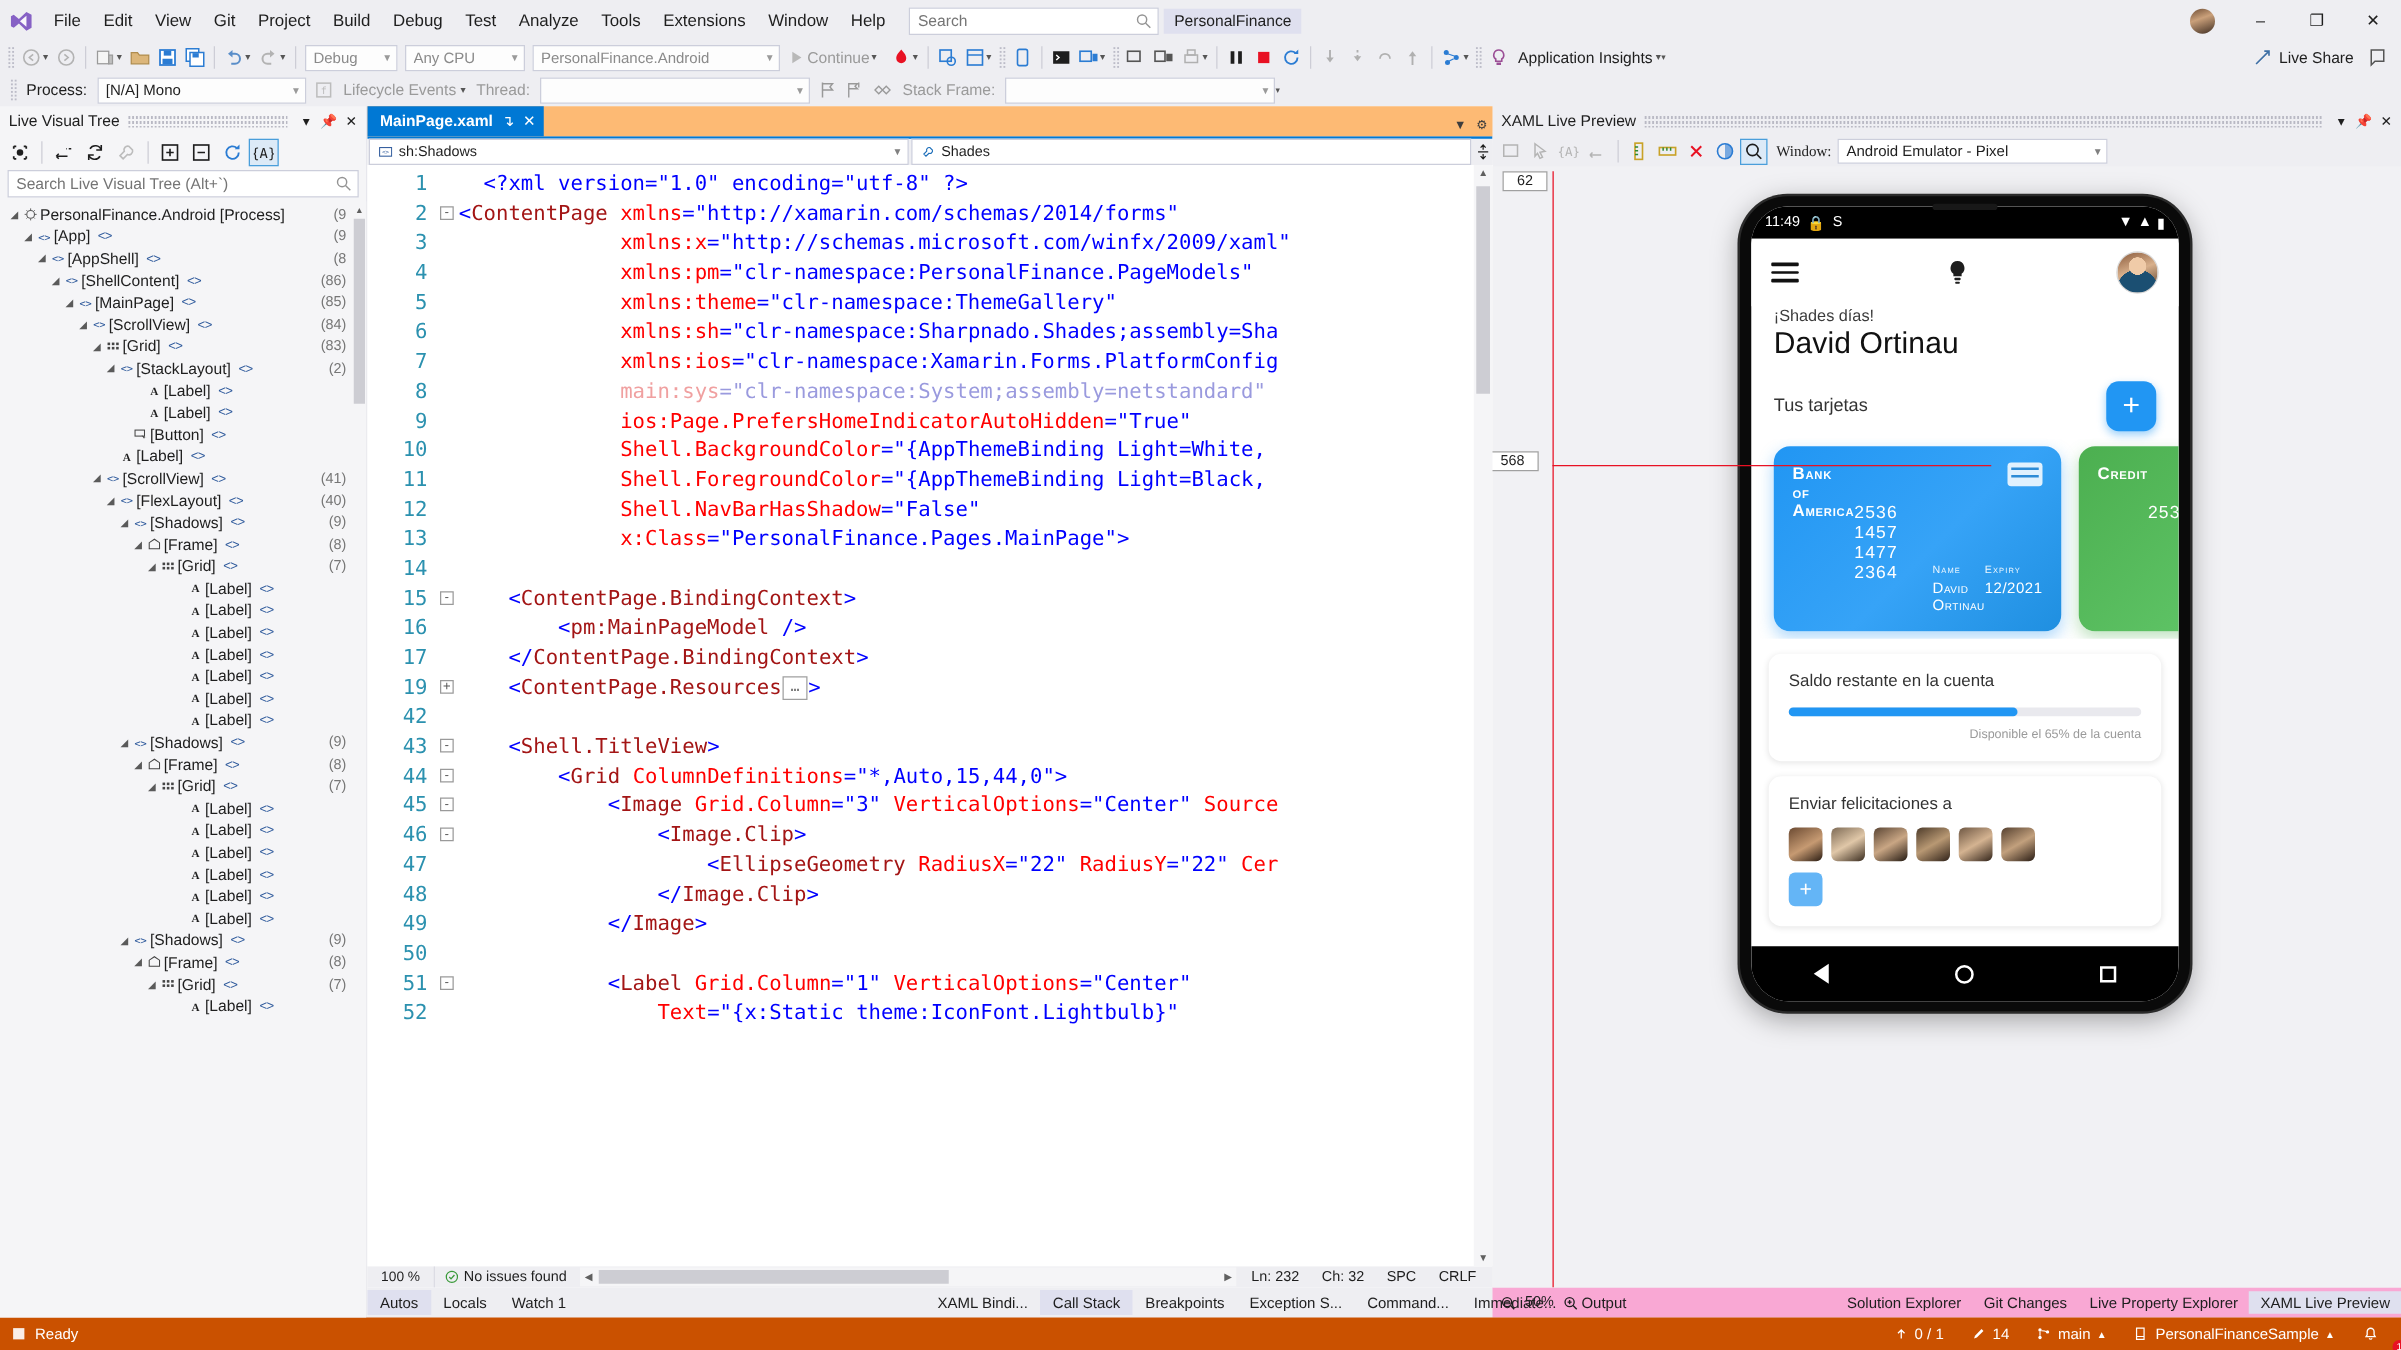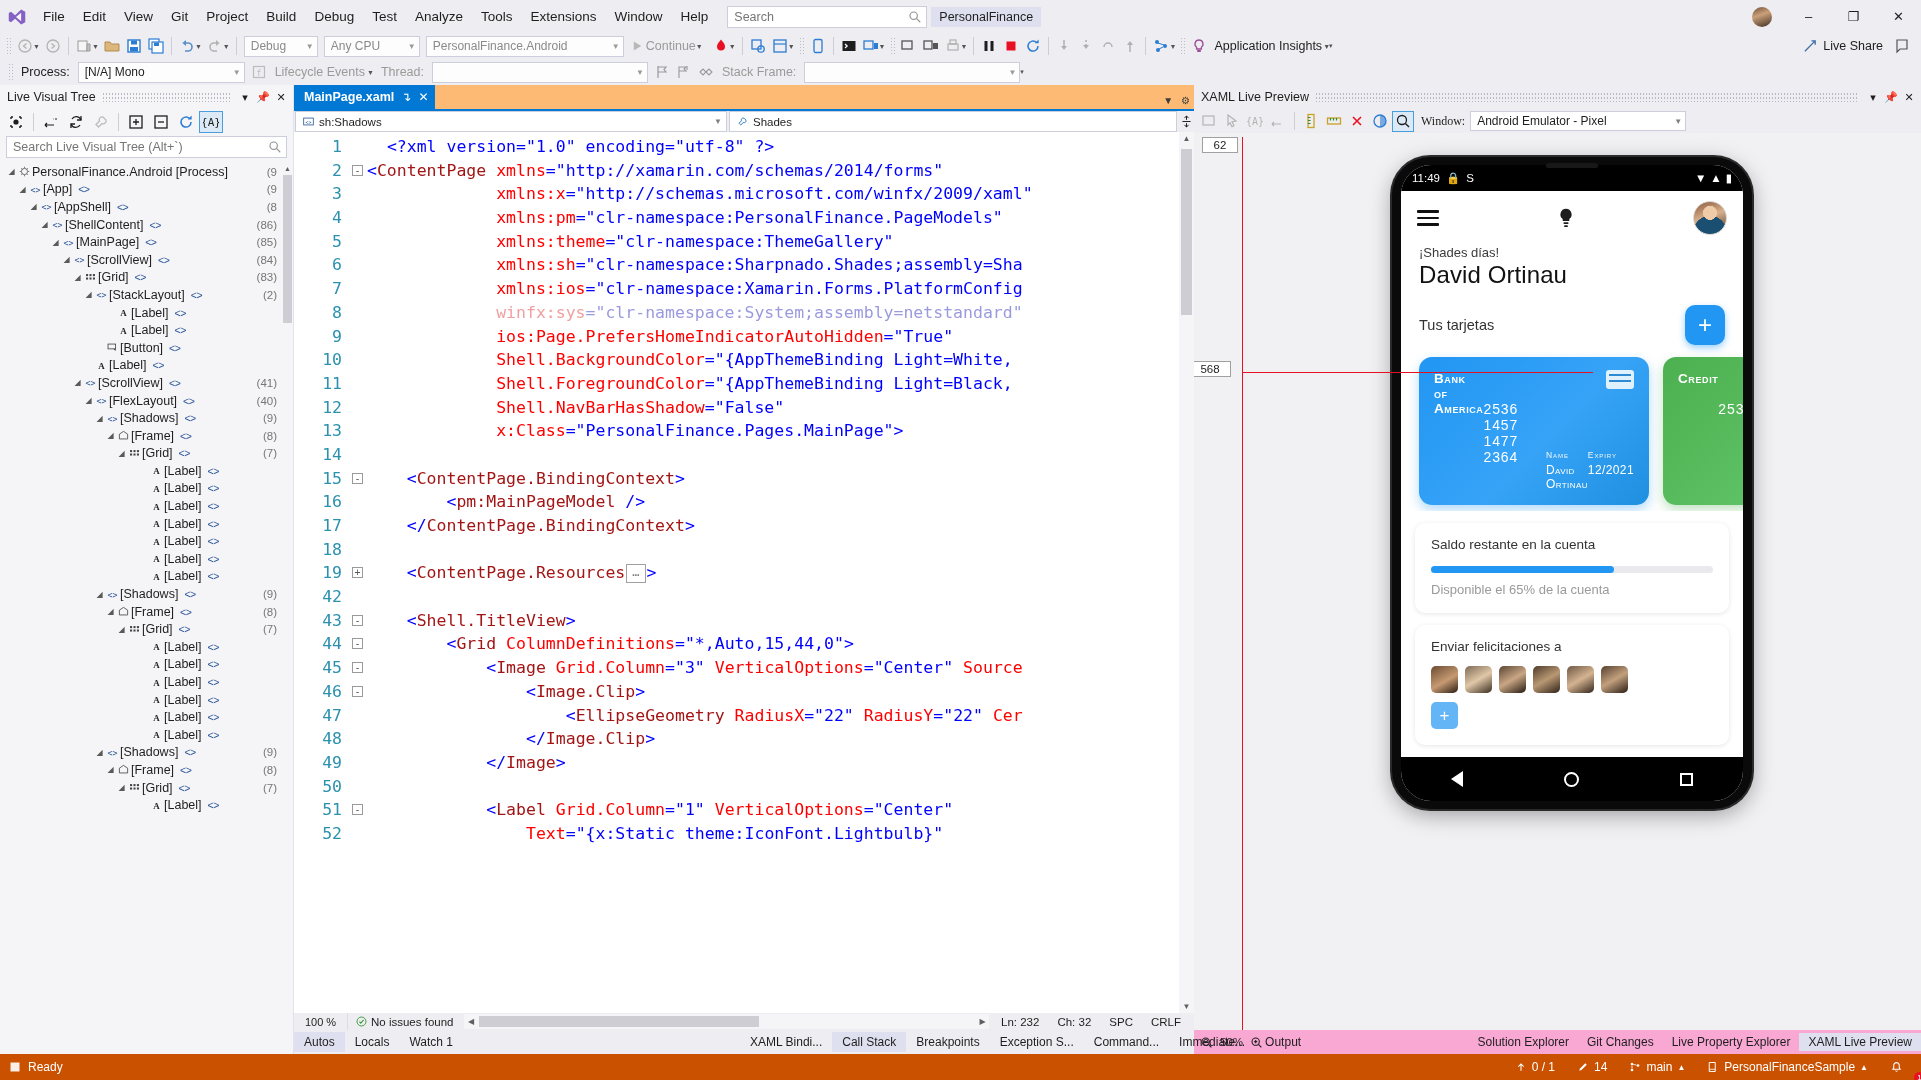--- a/index.html
+++ b/index.html
@@ -181,21 +181,21 @@
   .card-num { font-size:14px; margin-top:30px; letter-spacing:.9px;}
   .card-foot { margin-top:auto; display:flex; }
   .cf-lbl { font-size:8.5px; letter-spacing:.9px; opacity:.92; font-variant:small-caps; }
   .cf-val { font-size:12px; font-variant:small-caps; letter-spacing:.4px; margin-top:3px;}
   .cf-right { margin-left:auto; text-align:left;}
   .balance-box { margin:12px 14px 0 14px; background:#fff; border-radius:10px; padding:14px 16px 16px 16px;
                  box-shadow:0 1px 5px rgba(0,0,0,.10);}
   .balance-title { font-size:13.5px; color:#333; margin-bottom:14px;}
   .bar-track { height:7px; border-radius:4px; background:#e9e9ee; position:relative; }
   .bar-fill { position:absolute;left:0;top:0;bottom:0;border-radius:4px;background:#2196f3; }
-  .bar-cap { font-size:13px; color:#9a9a9a; margin-top:9px;}
+  .bar-cap { font-size:10px; color:#9a9a9a; text-align:right; margin-top:9px;}
   .send-box { margin:12px 14px 0 14px; background:#fff; border-radius:10px; padding:14px 16px 16px 16px;
               box-shadow:0 1px 5px rgba(0,0,0,.10);}
   .send-title { font-size:13.5px; color:#333; margin-bottom:12px;}
   .faces { display:flex; gap:7px; }
   .face { width:27px;height:27px;border-radius:5px; }
   .f1 { background:linear-gradient(150deg,#6b4a32,#c69a72 55%,#2b1d13);}
   .f2 { background:linear-gradient(150deg,#7d6a55,#e0c7a8 50%,#3a2c1f);}
   .f3 { background:linear-gradient(150deg,#5a4534,#c9a684 50%,#241a12);}
   .f4 { background:linear-gradient(150deg,#4d3b2a,#b89873 50%,#2f2118);}
   .f5 { background:linear-gradient(150deg,#6e5743,#d4b391 50%,#32241a);}
@@ -1057,31 +1057,30 @@
 
       <div class="code-wrap">
         <div class="code" id="code-root" style="flex:1; position:relative; padding-top:3px;">
             <div class="cline"><div class="gutter-num">1</div><div class="gutter-fold"></div><div class="ctext"><span class="k-txt">  </span><span class="k-punct">&lt;?xml version="1.0" encoding="utf-8" ?&gt;</span></div></div>
             <div class="cline"><div class="gutter-num">2</div><div class="gutter-fold"><span class="fold-sign" style="top: 6px;">-</span></div><div class="ctext"><span class="k-punct">&lt;</span><span class="k-tag">ContentPage</span><span class="k-txt"> </span><span class="k-attr">xmlns</span><span class="k-val">="http://xamarin.com/schemas/2014/forms"</span></div></div>
             <div class="cline"><div class="gutter-num">3</div><div class="gutter-fold"></div><div class="ctext"><span class="k-txt">             </span><span class="k-attr">xmlns:x</span><span class="k-val">="http://schemas.microsoft.com/winfx/2009/xaml"</span></div></div>
             <div class="cline"><div class="gutter-num">4</div><div class="gutter-fold"></div><div class="ctext"><span class="k-txt">             </span><span class="k-attr">xmlns:pm</span><span class="k-val">="clr-namespace:PersonalFinance.PageModels"</span></div></div>
             <div class="cline"><div class="gutter-num">5</div><div class="gutter-fold"></div><div class="ctext"><span class="k-txt">             </span><span class="k-attr">xmlns:theme</span><span class="k-val">="clr-namespace:ThemeGallery"</span></div></div>
             <div class="cline"><div class="gutter-num">6</div><div class="gutter-fold"></div><div class="ctext"><span class="k-txt">             </span><span class="k-attr">xmlns:sh</span><span class="k-val">="clr-namespace:Sharpnado.Shades;assembly=Sha</span></div></div>
             <div class="cline"><div class="gutter-num">7</div><div class="gutter-fold"></div><div class="ctext"><span class="k-txt">             </span><span class="k-attr">xmlns:ios</span><span class="k-val">="clr-namespace:Xamarin.Forms.PlatformConfig</span></div></div>
-            <div class="cline"><div class="gutter-num">8</div><div class="gutter-fold"></div><div class="ctext"><span class="k-txt">             </span><span class="k-dim-attr">winfx:sys</span><span class="k-dim-val">="clr-namespace:System;assembly=netstandard"</span></div></div>
+            <div class="cline"><div class="gutter-num">8</div><div class="gutter-fold"></div><div class="ctext"><span class="k-txt">             </span><span class="k-dim-attr">main:sys</span><span class="k-dim-val">="clr-namespace:System;assembly=netstandard"</span></div></div>
             <div class="cline"><div class="gutter-num">9</div><div class="gutter-fold"></div><div class="ctext"><span class="k-txt">             </span><span class="k-attr">ios:Page.PrefersHomeIndicatorAutoHidden</span><span class="k-val">="True"</span></div></div>
             <div class="cline"><div class="gutter-num">10</div><div class="gutter-fold"></div><div class="ctext"><span class="k-txt">             </span><span class="k-attr">Shell.BackgroundColor</span><span class="k-val">="{AppThemeBinding Light=White,</span></div></div>
             <div class="cline"><div class="gutter-num">11</div><div class="gutter-fold"></div><div class="ctext"><span class="k-txt">             </span><span class="k-attr">Shell.ForegroundColor</span><span class="k-val">="{AppThemeBinding Light=Black,</span></div></div>
             <div class="cline"><div class="gutter-num">12</div><div class="gutter-fold"></div><div class="ctext"><span class="k-txt">             </span><span class="k-attr">Shell.NavBarHasShadow</span><span class="k-val">="False"</span></div></div>
             <div class="cline"><div class="gutter-num">13</div><div class="gutter-fold"></div><div class="ctext"><span class="k-txt">             </span><span class="k-attr">x:Class</span><span class="k-val">="PersonalFinance.Pages.MainPage"&gt;</span></div></div>
             <div class="cline"><div class="gutter-num">14</div><div class="gutter-fold"></div><div class="ctext"></div></div>
             <div class="cline"><div class="gutter-num">15</div><div class="gutter-fold"><span class="fold-sign" style="top: 6px;">-</span></div><div class="ctext"><span class="k-txt">    </span><span class="k-punct">&lt;</span><span class="k-tag">ContentPage.BindingContext</span><span class="k-punct">&gt;</span></div></div>
             <div class="cline"><div class="gutter-num">16</div><div class="gutter-fold"></div><div class="ctext"><span class="k-txt">        </span><span class="k-punct">&lt;</span><span class="k-tag">pm:MainPageModel</span><span class="k-punct"> /&gt;</span></div></div>
             <div class="cline"><div class="gutter-num">17</div><div class="gutter-fold"></div><div class="ctext"><span class="k-txt">    </span><span class="k-punct">&lt;/</span><span class="k-tag">ContentPage.BindingContext</span><span class="k-punct">&gt;</span></div></div>
-            <div class="cline"><div class="gutter-num">18</div><div class="gutter-fold"></div><div class="ctext"></div></div>
             <div class="cline"><div class="gutter-num">19</div><div class="gutter-fold"><span class="fold-sign" style="top: 6px;">+</span></div><div class="ctext"><span class="k-txt">    </span><span class="k-punct">&lt;</span><span class="k-tag">ContentPage.Resources</span><span class="fold-box">…</span><span class="k-punct">&gt;</span></div></div>
             <div class="cline"><div class="gutter-num">42</div><div class="gutter-fold"></div><div class="ctext"></div></div>
             <div class="cline"><div class="gutter-num">43</div><div class="gutter-fold"><span class="fold-sign" style="top: 6px;">-</span></div><div class="ctext"><span class="k-txt">    </span><span class="k-punct">&lt;</span><span class="k-tag">Shell.TitleView</span><span class="k-punct">&gt;</span></div></div>
             <div class="cline"><div class="gutter-num">44</div><div class="gutter-fold"><span class="fold-sign" style="top: 6px;">-</span></div><div class="ctext"><span class="k-txt">        </span><span class="k-punct">&lt;</span><span class="k-tag">Grid</span><span class="k-txt"> </span><span class="k-attr">ColumnDefinitions</span><span class="k-val">="*,Auto,15,44,0"&gt;</span></div></div>
             <div class="cline"><div class="gutter-num">45</div><div class="gutter-fold"><span class="fold-sign" style="top: 6px;">-</span></div><div class="ctext"><span class="k-txt">            </span><span class="k-punct">&lt;</span><span class="k-tag">Image</span><span class="k-txt"> </span><span class="k-attr">Grid.Column</span><span class="k-val">="3"</span><span class="k-txt"> </span><span class="k-attr">VerticalOptions</span><span class="k-val">="Center"</span><span class="k-txt"> </span><span class="k-attr">Source</span></div></div>
             <div class="cline"><div class="gutter-num">46</div><div class="gutter-fold"><span class="fold-sign" style="top: 6px;">-</span></div><div class="ctext"><span class="k-txt">                </span><span class="k-punct">&lt;</span><span class="k-tag">Image.Clip</span><span class="k-punct">&gt;</span></div></div>
             <div class="cline"><div class="gutter-num">47</div><div class="gutter-fold"></div><div class="ctext"><span class="k-txt">                    </span><span class="k-punct">&lt;</span><span class="k-tag">EllipseGeometry</span><span class="k-txt"> </span><span class="k-attr">RadiusX</span><span class="k-val">="22"</span><span class="k-txt"> </span><span class="k-attr">RadiusY</span><span class="k-val">="22"</span><span class="k-txt"> </span><span class="k-attr">Cer</span></div></div>
             <div class="cline"><div class="gutter-num">48</div><div class="gutter-fold"></div><div class="ctext"><span class="k-txt">                </span><span class="k-punct">&lt;/</span><span class="k-tag">Image.Clip</span><span class="k-punct">&gt;</span></div></div>
             <div class="cline"><div class="gutter-num">49</div><div class="gutter-fold"></div><div class="ctext"><span class="k-txt">            </span><span class="k-punct">&lt;/</span><span class="k-tag">Image</span><span class="k-punct">&gt;</span></div></div>
             <div class="cline"><div class="gutter-num">50</div><div class="gutter-fold"></div><div class="ctext"></div></div>

